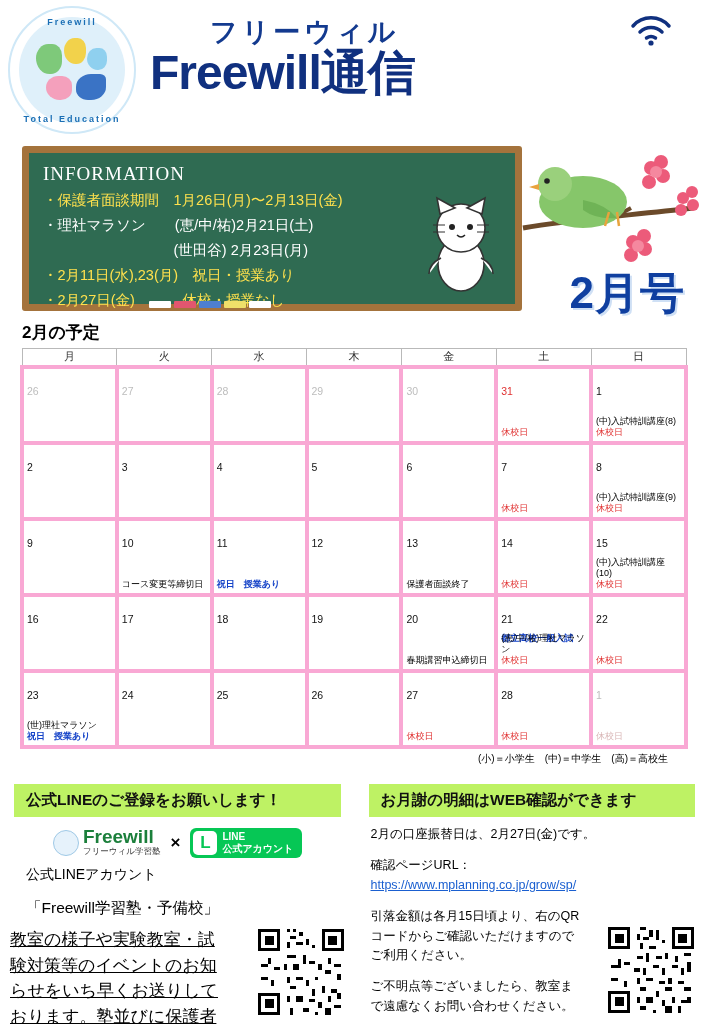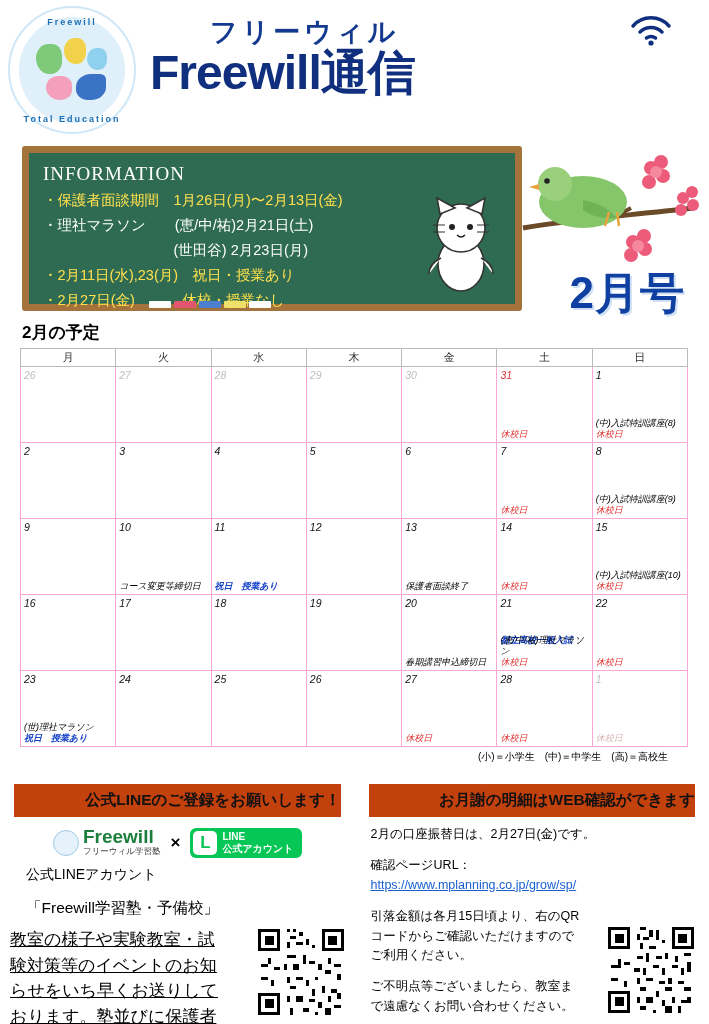--- a/index.html
+++ b/index.html
@@ -151,27 +151,26 @@
   }
   table.cal th {
     border: 1px solid #b9b9b9;
     background: #fff;
     font-size: 11px;
     font-weight: normal;
     height: 18px;
     color: #333;
   }
   table.cal td {
-    border: 1px solid #f9a8d4;
+    border: 4px solid #f9a8d4;
     height: 76px;
     vertical-align: top;
-    padding: 2px 3px;
+    padding: 16px 3px;
     font-size: 10px;
     position: relative;
-    font-style: italic;
   }
   .daynum { font-size: 10.5px; color: #111; }
   .daynum.mute { color: #bdbdbd; }
   .daynum.red { color: #e03131; }
   .ev {
     font-size: 9px;
     line-height: 1.25;
     margin-top: 1px;
   }
   .ev.red { color: #e03131; }
@@ -205,26 +204,26 @@
     width: 709px;
     height: 240px;
     display: flex;
   }
   .fcol {
     width: 50%;
     padding: 0 10px;
     position: relative;
   }
   .fhead {
-    background: #c2410c;
+    background: #bef264;
     margin: 0 4px;
-    text-align: right;
+    text-align: left;
     font-size: 15.5px;
     font-weight: bold;
-    padding: 6px 0;
+    padding: 6px 12px;
     color: #111;
   }
   .fbody { padding: 8px 6px; font-size: 12.5px; line-height: 1.55; }
   .line-row {
     display: flex; align-items: center; justify-content: center;
     gap: 10px; margin-top: 10px;
   }
   .fw-badge {
     display: flex; align-items: center; gap: 4px;
   }

